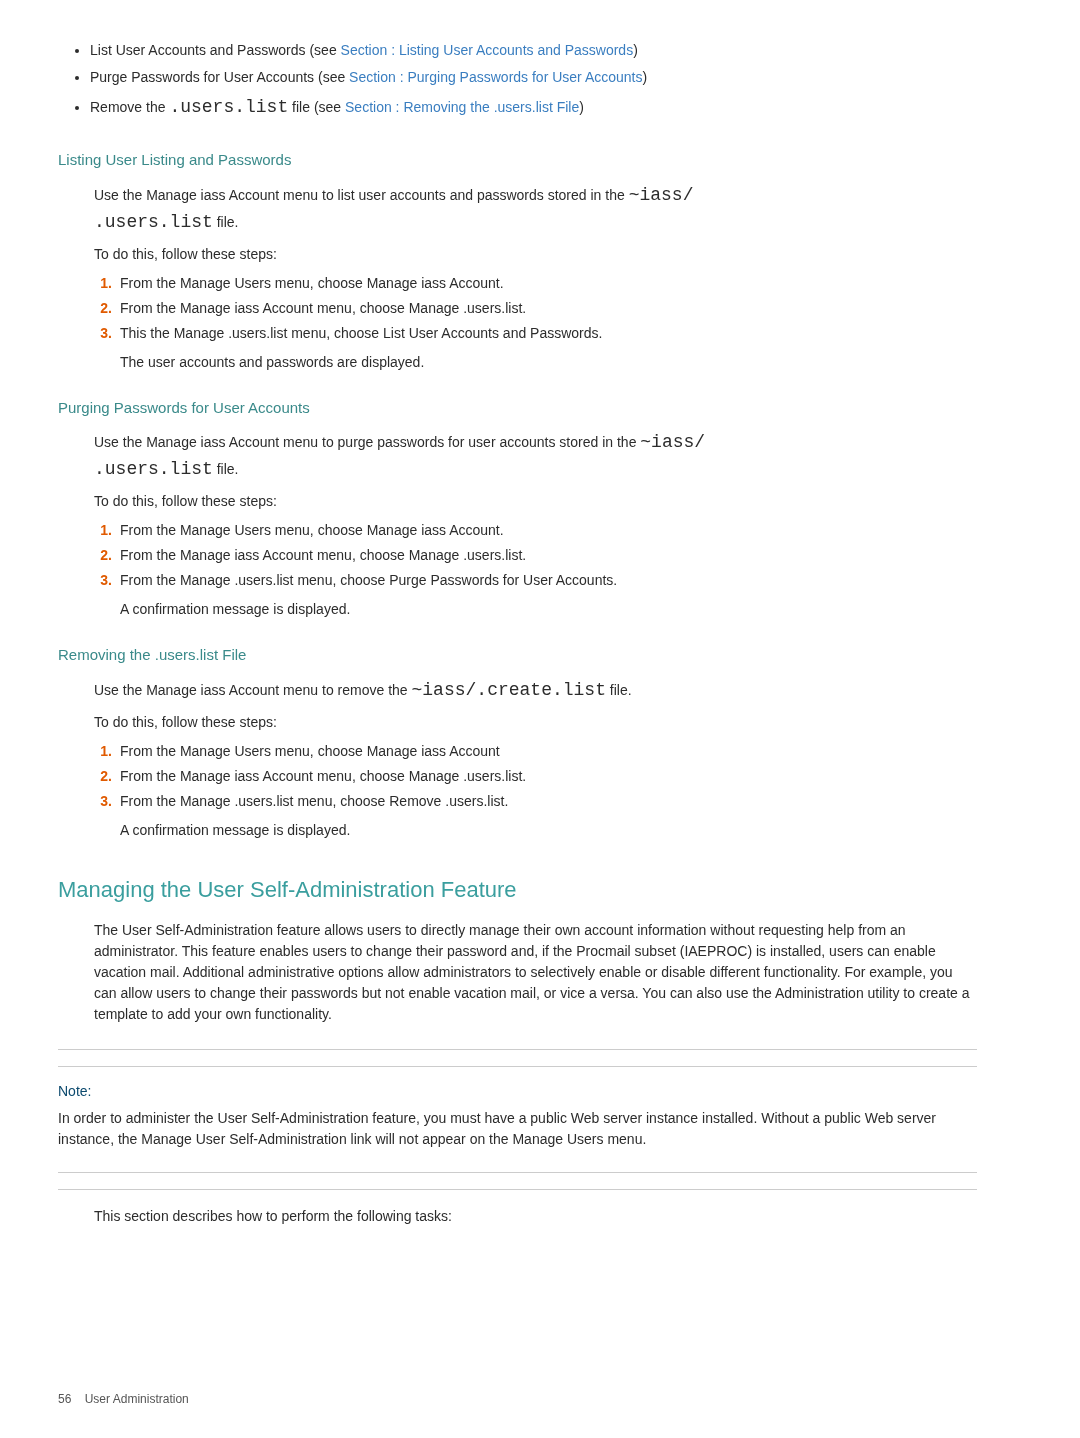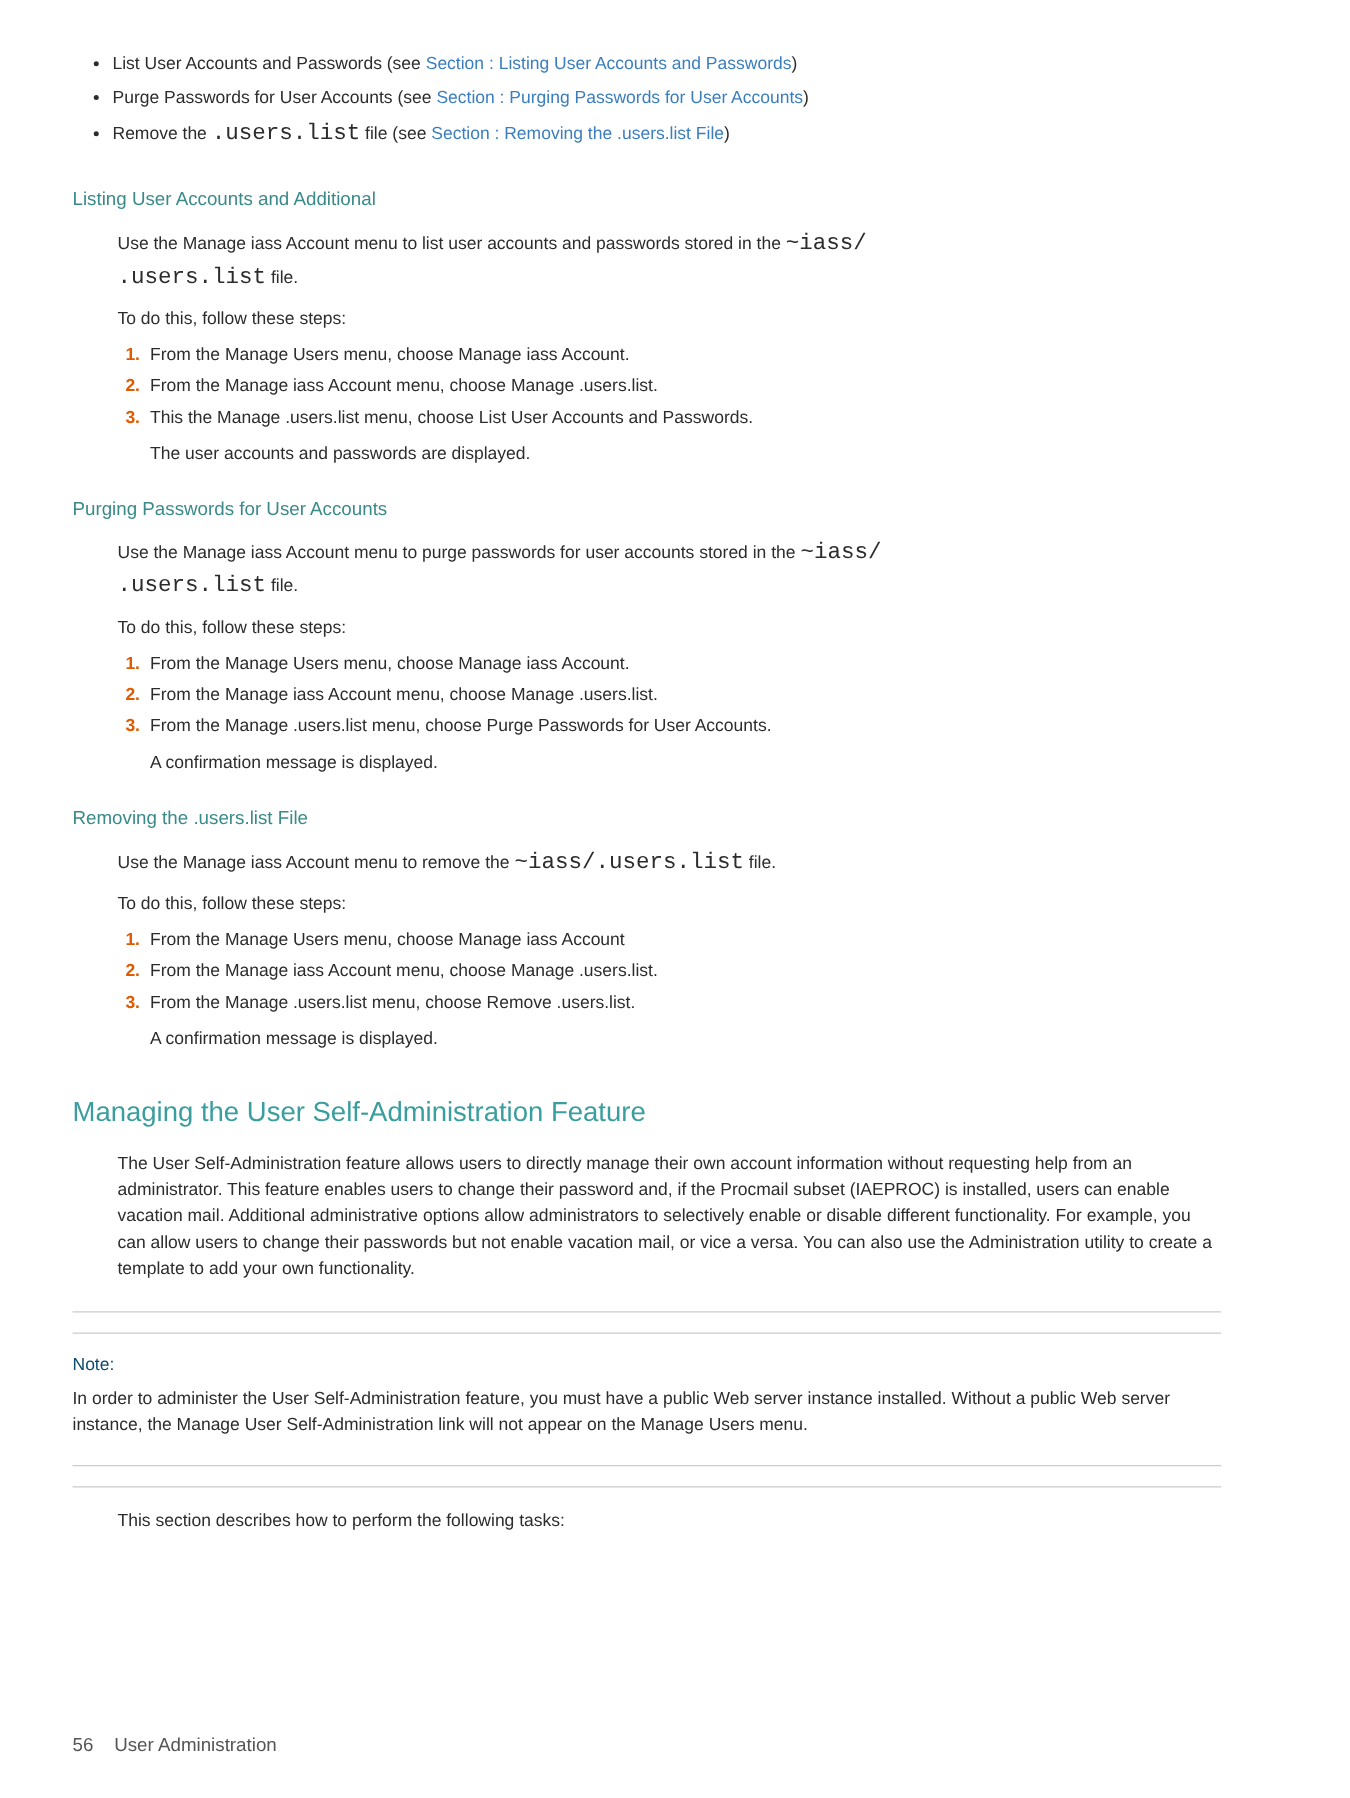--- a/index.html
+++ b/index.html
@@ -111,21 +111,21 @@
       color: #0c4a6e;
       font-weight: normal;
       margin-bottom: 6px;
     }
 
     
     .footer {
       position: absolute;
       bottom: 30px;
       left: 58px;
-      font-size: 15px;
+      font-size: 12px;
       color: #555;
     }
 
     
     p {
       margin-bottom: 8px;
     }
   </style>
 </head>
 <body>
@@ -137,21 +137,21 @@
       <span>List User Accounts and Passwords (see </span><a href="#">Section : Listing User Accounts and Passwords</a><span>)</span>
     </li>
     <li>
       <span>Purge Passwords for User Accounts (see </span><a href="#">Section : Purging Passwords for User Accounts</a><span>)</span>
     </li>
     <li>
       <span>Remove the </span><code>.users.list</code><span> file (see </span><a href="#">Section : Removing the .users.list File</a><span>)</span>
     </li>
   </ul>
 
-  <h2 class="section-heading">Listing User Accounts and Additional</h2>
+  <h2 class="section-heading">Listing User Listing and Passwords</h2>
   <div class="content-block">
     <p>
       <span>Use the Manage iass Account menu to list user accounts and passwords stored in the </span><code>~iass/</code><br><code>.users.list</code><span> file.</span>
     </p>
     <p>To do this, follow these steps:</p>
     <ol class="numbered-list">
       <li>
         <span class="num">1.</span>
         <span class="text">From the Manage Users menu, choose Manage iass Account.</span>
       </li>
@@ -186,21 +186,21 @@
         <span class="num">3.</span>
         <span class="text">From the Manage .users.list menu, choose Purge Passwords for User Accounts.</span>
       </li>
     </ol>
     <div class="sub-note">A confirmation message is displayed.</div>
   </div>
 
   <h2 class="section-heading">Removing the .users.list File</h2>
   <div class="content-block">
     <p>
-      <span>Use the Manage iass Account menu to remove the </span><code>~iass/.users.list</code><span> file.</span>
+      <span>Use the Manage iass Account menu to remove the </span><code>~iass/.create.list</code><span> file.</span>
     </p>
     <p>To do this, follow these steps:</p>
     <ol class="numbered-list">
       <li>
         <span class="num">1.</span>
         <span class="text">From the Manage Users menu, choose Manage iass Account</span>
       </li>
       <li>
         <span class="num">2.</span>
         <span class="text">From the Manage iass Account menu, choose Manage .users.list.</span>

